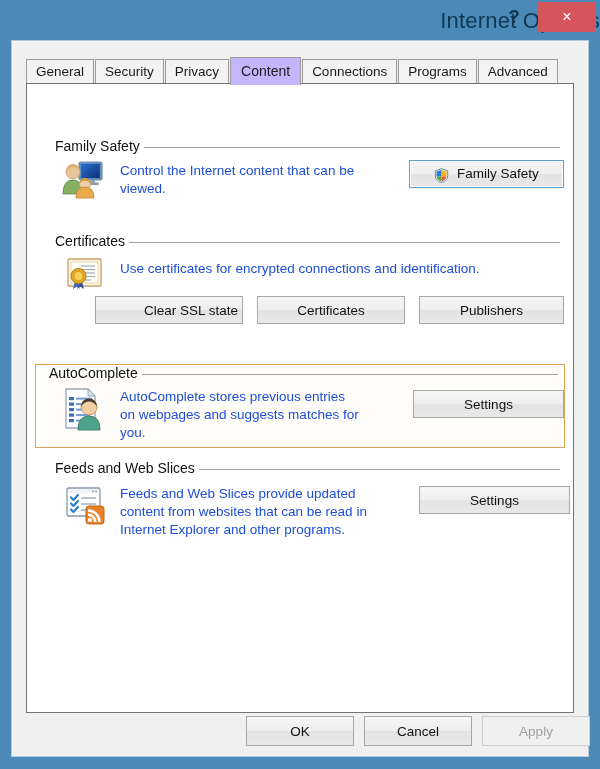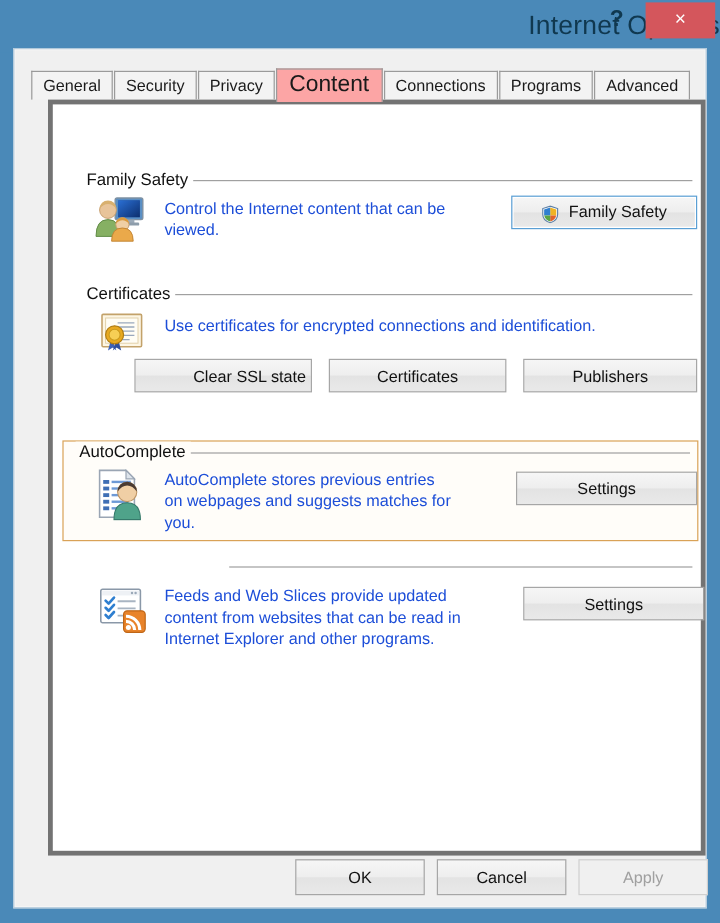--- a/index.html
+++ b/index.html
@@ -88,35 +88,35 @@
     font-size: 13.5px;
     color: #1a1a1a;
     line-height: 23px;
     cursor: pointer;
     position: relative;
     z-index: 1;
   }
   .tab.active {
     height: 28px;
     line-height: 26px;
-    background: #fca5a5;
+    background: #c4b5fd;
     border-color: #9a9a9a;
-    font-size: 19px;
+    font-size: 14px;
     padding: 0 10px;
     z-index: 3;
     margin-bottom: -1px;
   }
 
   
   #tabpage {
     position: absolute;
-    left: 28px; top: 42px;
+    left: 14px; top: 42px;
     width: 548px; height: 630px;
     background: #ffffff;
-    border: 4px solid #737373;
+    border: 1px solid #737373;
     z-index: 2;
   }
 
   
   .group {
     position: absolute;
     left: 14px;
     width: 518px;
     border: 1px solid transparent;
   }
@@ -300,20 +300,21 @@
           </svg>
         </span>
 
         <div class="group-desc" style="left:84px; top:23px; width:240px;">AutoComplete stores previous entries on webpages and suggests matches for you.</div>
 
         <button class="btn" style="left:377px; top:25px; width:151px; height:28px;">Settings</button>
       </div>
 
       <div class="group" style="top:375px; height:110px;">
         <div class="group-line" style="left:132px; width:386px;"></div>
+        <div class="group-title">Feeds and Web Slices</div>
 
         <span class="icon" style="left:20px; top:24px; width:46px; height:44px;">
           <svg width="46" height="44" viewBox="0 0 46 44">
             <rect x="5" y="4" width="33" height="28" rx="1.5" fill="#ffffff" stroke="#8a98a8" stroke-width="1.3"></rect>
             <rect x="6.2" y="5.2" width="30.6" height="4" fill="#eef1f5"></rect>
             <g fill="#9aa8b8">
                 <circle cx="31" cy="7.2" r="1"></circle>
                 <circle cx="34" cy="7.2" r="1"></circle>
               </g>
             <g stroke="#a8b4c2" stroke-width="1.6">

